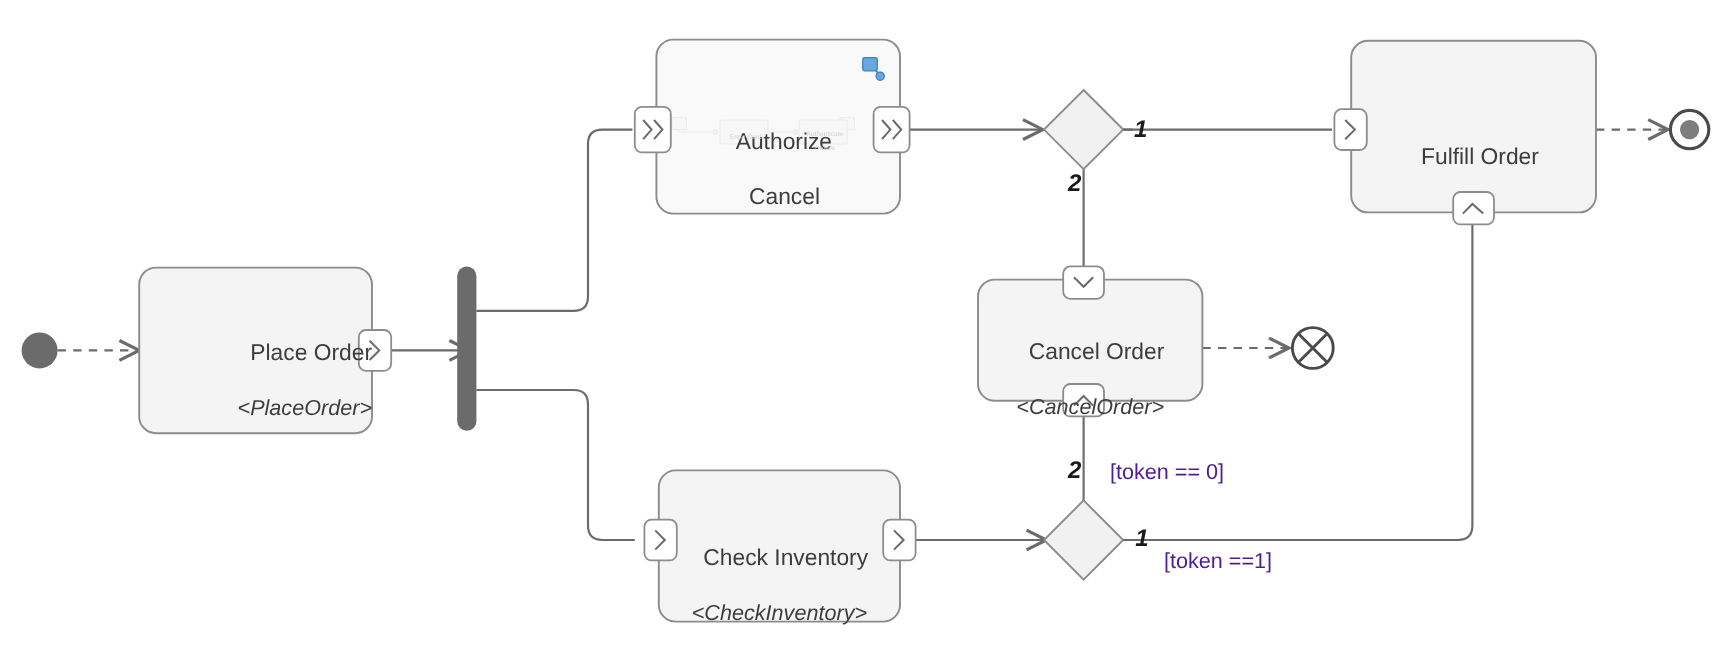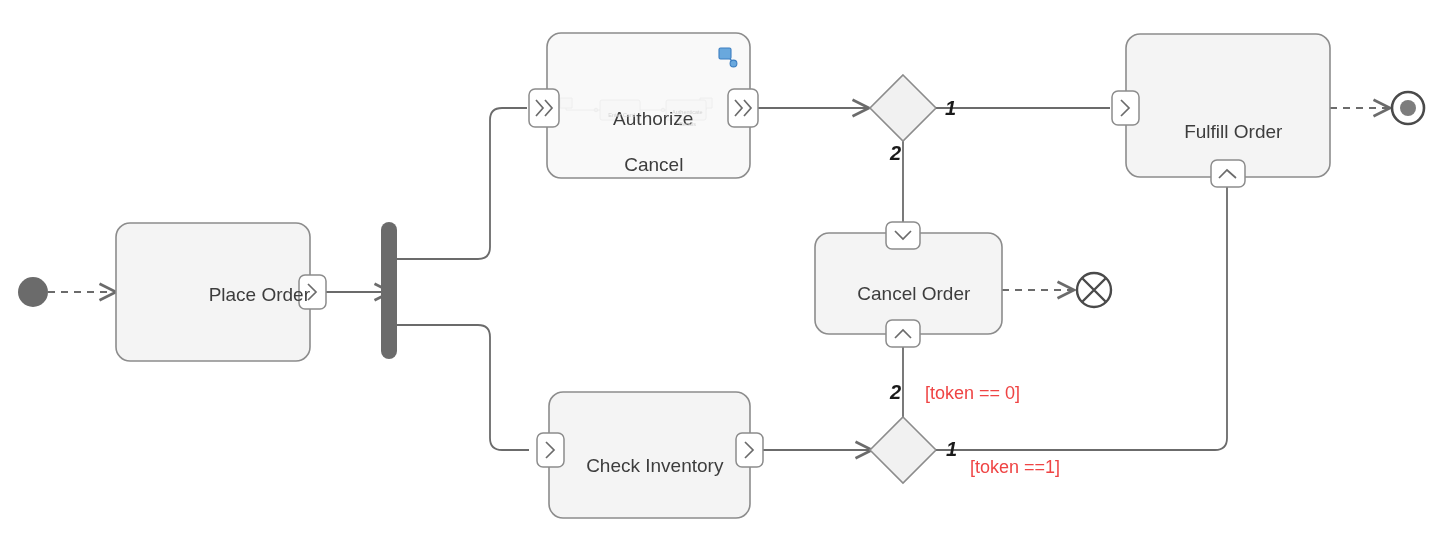--- a/index.html
+++ b/index.html
@@ -30,21 +30,21 @@
     pointer-events: none;
     white-space: pre;
   }
   .node-label .sig {
     font-style: italic;
     font-size: 18px;
     display: block;
   }
   .edge-label {
     position: absolute;
-    color: #ef4444;
+    color: #4c1d95;
     font-family: "Liberation Sans", sans-serif;
     font-size: 18px;
     white-space: pre;
   }
   .mult-label {
     position: absolute;
     color: #1a1a1a;
     font-family: "Liberation Sans", sans-serif;
     font-size: 20px;
     font-style: italic;
@@ -192,41 +192,44 @@
     <rect x="1211" y="160" width="34" height="27" rx="6" fill="#ffffff" stroke="#8c8c8c" stroke-width="1.5"></rect>
     <path d="M 1219 178 L 1227 170 L 1236 178" fill="none" stroke="#6b6b6b" stroke-width="1.7"></path>
   </g>
 
   <path d="M 936 108 L 944 108" stroke="#6b6b6b" stroke-width="1.8"></path>
   <path d="M 936 450 L 944 450" stroke="#6b6b6b" stroke-width="1.8"></path>
 </svg>
 
 <div class="node-label" style="left:116px; top:260px; width:194px;text-align:right;">
   <span>Place Order</span>
+  <span class="sig">&lt;PlaceOrder&gt;</span>
 </div>
 
 <div class="node-label" style="left:547px; top:84px; width:203px;">
   <span>Authorize</span><br>
   <span>Cancel</span>
 </div>
 
 <div class="wm-label" style="left:600px; top:106px; width:40px;">
   <span>Enter Card</span>
 </div>
 <div class="wm-label" style="left:666px; top:103px; width:40px;">
   <span>Authenticate</span><br>
   <span>Details</span>
 </div>
 
 <div class="node-label" style="left:549px; top:431px; width:201px;">
   <span>Check Inventory</span>
+  <span class="sig">&lt;CheckInventory&gt;</span>
 </div>
 
 <div class="node-label" style="left:815px; top:259px; width:187px;">
   <span>Cancel Order</span>
+  <span class="sig">&lt;CancelOrder&gt;</span>
 </div>
 
 <div class="node-label" style="left:1126px; top:97px; width:204px;">
   <span>Fulfill Order</span>
 </div>
 
 <div class="mult-label" style="left:945px; top:97px;"><span>1</span></div>
 
 <div class="mult-label" style="left:890px; top:142px;"><span>2</span></div>
 

